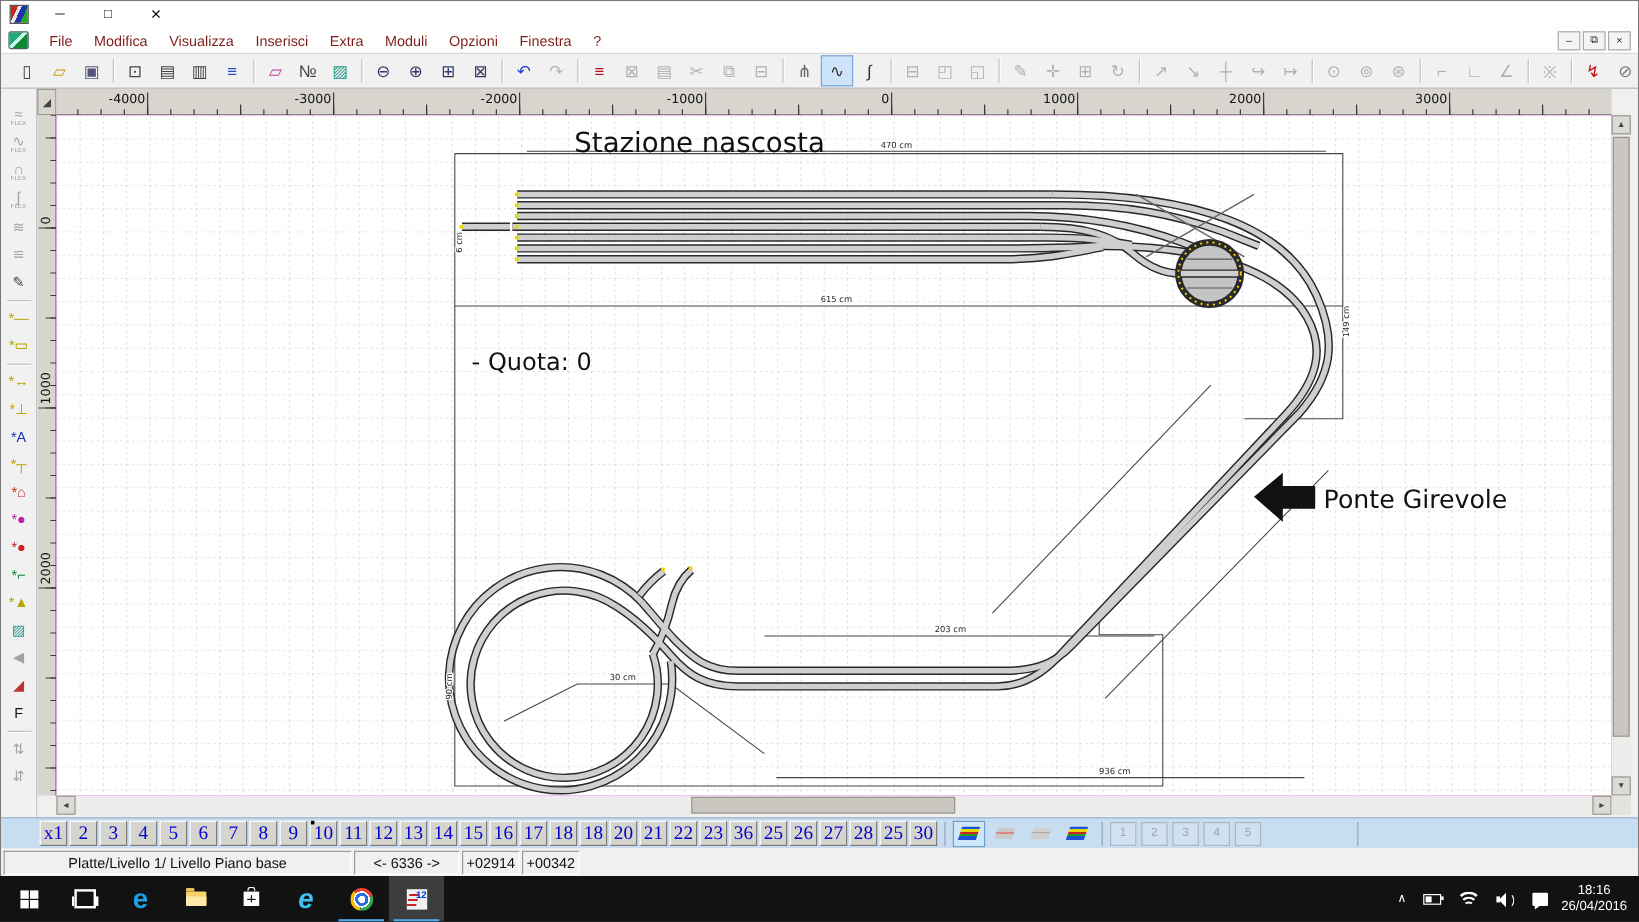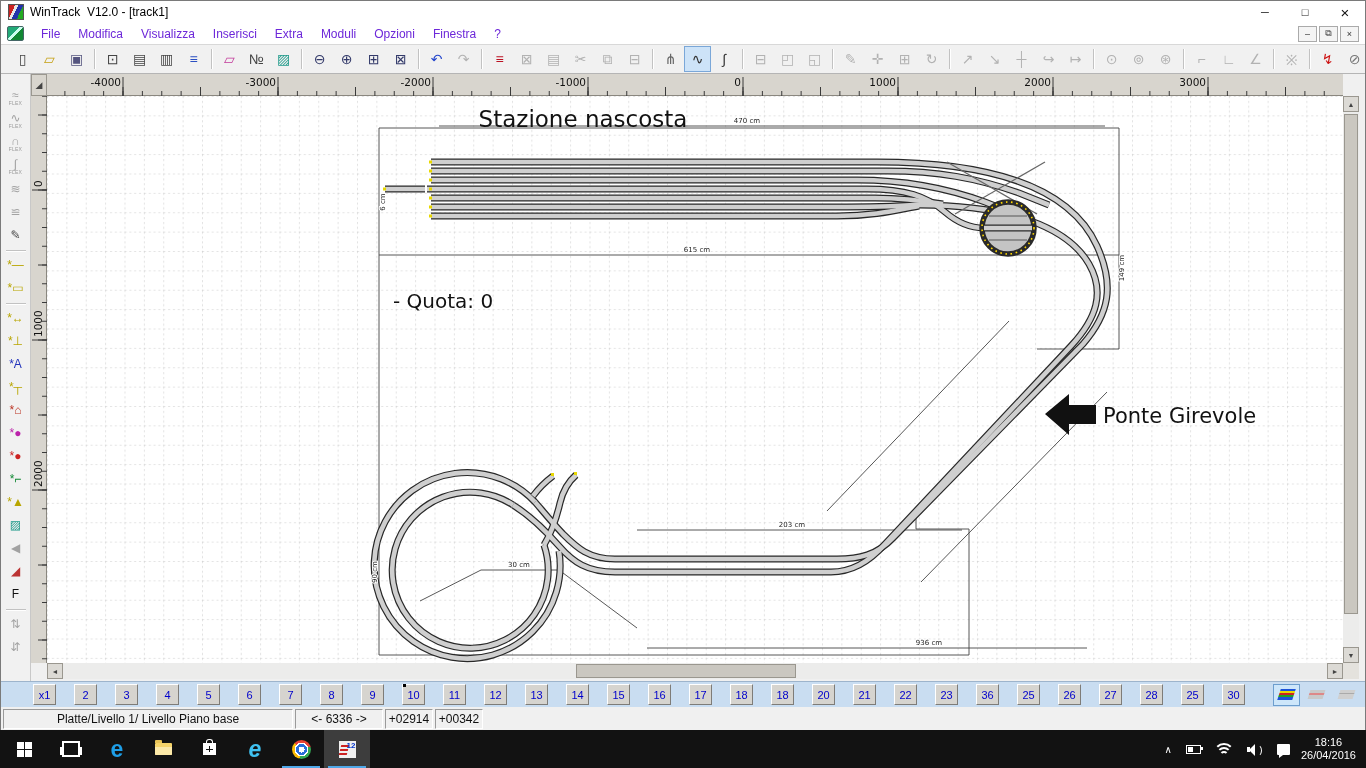--- a/index.html
+++ b/index.html
@@ -7,21 +7,21 @@
   .app{position:absolute;left:0;top:0;width:1366px;height:730px;background:#f0f0f0;border:1px solid #7a7a7a;box-sizing:border-box;}
 
   
   #titlebar{position:absolute;left:0;top:0;width:100%;height:22px;background:#fff;display:flex;align-items:center;font-size:12px;color:#000;}
   .app-ico{width:14px;height:14px;margin:0 6px 0 7px;background:linear-gradient(115deg,#c22 0 30%,#e8e8e8 30% 45%,#23a 45% 70%,#2a2 70%);border:1px solid #555;}
   #title-text{flex:1;white-space:pre;}
   .cap-btn{width:40px;height:22px;display:flex;align-items:center;justify-content:center;font-size:11px;color:#111;}
   
   #menubar{position:absolute;left:0;top:22px;width:100%;height:22px;background:#fff;border-bottom:1px solid #d8d8d8;display:flex;align-items:center;font-size:12px;box-sizing:border-box;}
   .app-ico2{width:15px;height:13px;margin:0 8px 0 6px;background:linear-gradient(135deg,#2a7 0 40%,#cfe 40% 55%,#183 55%);border:1px solid #466;border-radius:2px;}
-  .menu-item{padding:2px 9px;color:#6d28d9;}
+  .menu-item{padding:2px 9px;color:#7f1d1d;}
   #mdi-ctl{margin-left:auto;display:flex;margin-right:6px;}
   .mdi-btn{width:17px;height:14px;border:1px solid #aaa;background:#f4f4f4;font-size:9px;display:flex;align-items:center;justify-content:center;color:#333;margin-left:2px;}
   
   #toolbar{position:absolute;left:0;top:44px;width:100%;height:29px;background:#f1f1f1;border-bottom:1px solid #b5b5b5;display:flex;align-items:center;padding-left:8px;box-sizing:border-box;}
   .tb-btn{width:25px;height:24px;display:flex;align-items:center;justify-content:center;font-size:14px;border:1px solid transparent;flex:0 0 auto;}
   .tb-btn.dis{color:#b2b2b2 !important;}
   .tb-btn.sel{background:#cde3f8;border-color:#7aa7d8;}
   .tb-sep{width:1px;height:20px;background:#c2c2c2;margin:0 4px;flex:0 0 auto;box-shadow:1px 0 0 #fff;}
   
   #lefttools{position:absolute;left:0;top:73px;width:30px;height:607px;background:#f1f1f1;border-right:1px solid #c8c8c8;box-sizing:border-box;padding-top:12px;display:flex;flex-direction:column;align-items:center;}
@@ -35,21 +35,21 @@
   #ruler-left{position:absolute;left:30px;top:95px;width:16px;height:567px;background:#d8d5ce;border-right:1px solid #8a877f;box-sizing:border-box;}
   #canvas-wrap{position:absolute;left:46px;top:95px;width:1296px;height:567px;background:#d946ef;}
   
   #vsb{position:absolute;left:1342px;top:95px;width:16px;height:567px;background:#ececeb;}
   #hsb{position:absolute;left:46px;top:662px;width:1296px;height:16px;background:#ececeb;}
   .sb-arr{position:absolute;background:#dcdad5;border:1px solid #9a978f;box-sizing:border-box;color:#444;font-size:7px;display:flex;align-items:center;justify-content:center;}
   .sb-thumb{position:absolute;background:#cac7c0;border:1px solid #9a978f;box-sizing:border-box;}
   #corner-br{position:absolute;left:1342px;top:662px;width:16px;height:16px;background:#e4e2dd;}
   
   #tabbar{position:absolute;left:0;top:680px;width:100%;height:26px;background:#c9ddf1;border-top:1px solid #9db4cc;display:flex;align-items:center;padding-left:32px;box-sizing:border-box;}
-  .tab-btn{position:relative;width:21px;height:19px;margin-right:18px;background:#d6d4cf;border:1px solid;border-color:#fff #7e7c78 #7e7c78 #fff;color:#0000cc;font-size:11px;display:flex;align-items:center;justify-content:center;flex:0 0 auto;}
+  .tab-btn{position:relative;width:21px;height:19px;margin-right:2px;background:#d6d4cf;border:1px solid;border-color:#fff #7e7c78 #7e7c78 #fff;color:#0000cc;font-size:16px;display:flex;align-items:center;justify-content:center;flex:0 0 auto;font-family:Liberation Serif, serif;}
   .tab-mark{position:absolute;left:0px;top:-1px;width:3px;height:3px;background:#000;}
   .lt-tool{width:25px;height:20px;margin-right:3px;border:1px solid transparent;display:flex;align-items:center;justify-content:center;flex:0 0 auto;}
   .lt-tool.sel{background:#cde6fa;border-color:#6d9ece;}
   .stack{width:15px;height:11px;transform:skewX(-18deg);background:repeating-linear-gradient(180deg,#1c52d8 0 2px,#e8d800 2px 4px,#cc2222 4px 6px,#22a022 6px 8px,#1c52d8 8px 11px);}
   .stack-red{width:15px;height:9px;transform:skewX(-18deg);background:repeating-linear-gradient(180deg,#c9c9c9 0 3px,#d88 3px 5px,#c9c9c9 5px 9px);}
   .stack-gray{width:15px;height:9px;transform:skewX(-18deg);background:repeating-linear-gradient(180deg,#cfcfcf 0 3px,#aaa 3px 4px,#cfcfcf 4px 9px);}
   .lt-tool b{font-size:11px;color:#0033cc;margin-left:-6px;}
   .pg-btn{width:20px;height:18px;margin-right:4px;border:1px solid #a8b6c6;color:#9aa8b8;background:#d2e1f1;font-size:10px;display:flex;align-items:center;justify-content:center;flex:0 0 auto;}
   .vline{width:1px;height:20px;background:#8fa5bd;margin-left:76px;}
   .gapsep{width:1px;height:20px;background:#8fa5bd;margin:0 6px 0 4px;}
@@ -110,21 +110,20 @@
   text{font-family:"DejaVu Sans",sans-serif;}
   .dim{font-size:7px;fill:#222;paint-order:stroke;stroke:#fff;stroke-width:2px;}
 </style>
 </head>
 <body>
 
 <div class="app">
 
   <div id="titlebar">
     <span class="app-ico"></span>
-    <span id="title-text">WinTrack  V12.0 - [track1]</span>
     <span class="cap-btn">─</span>
     <span class="cap-btn">□</span>
     <span class="cap-btn" style="font-size:15px;">×</span>
   </div>
 
   <div id="menubar">
     <span class="app-ico2"></span>
     <span id="menus"><span class="menu-item">File</span><span class="menu-item">Modifica</span><span class="menu-item">Visualizza</span><span class="menu-item">Inserisci</span><span class="menu-item">Extra</span><span class="menu-item">Moduli</span><span class="menu-item">Opzioni</span><span class="menu-item">Finestra</span><span class="menu-item">?</span></span>
     <span id="mdi-ctl">
       <span class="mdi-btn">–</span>

